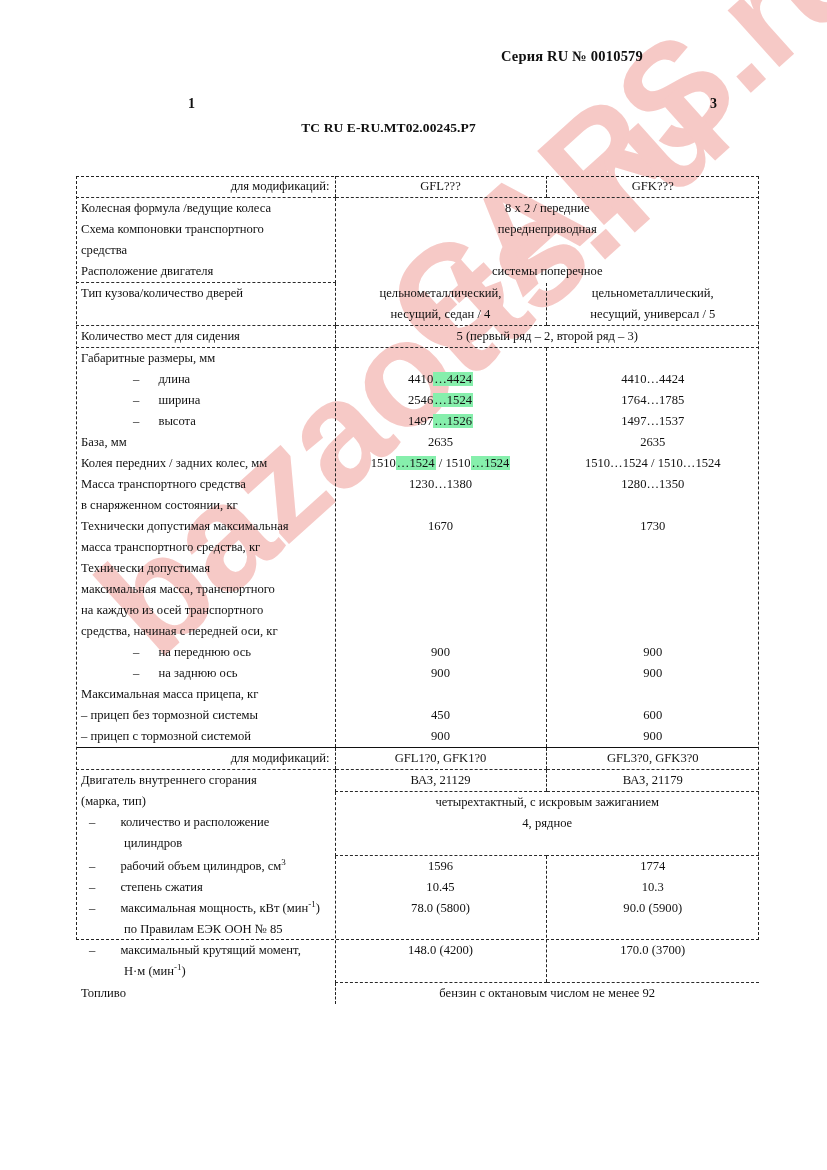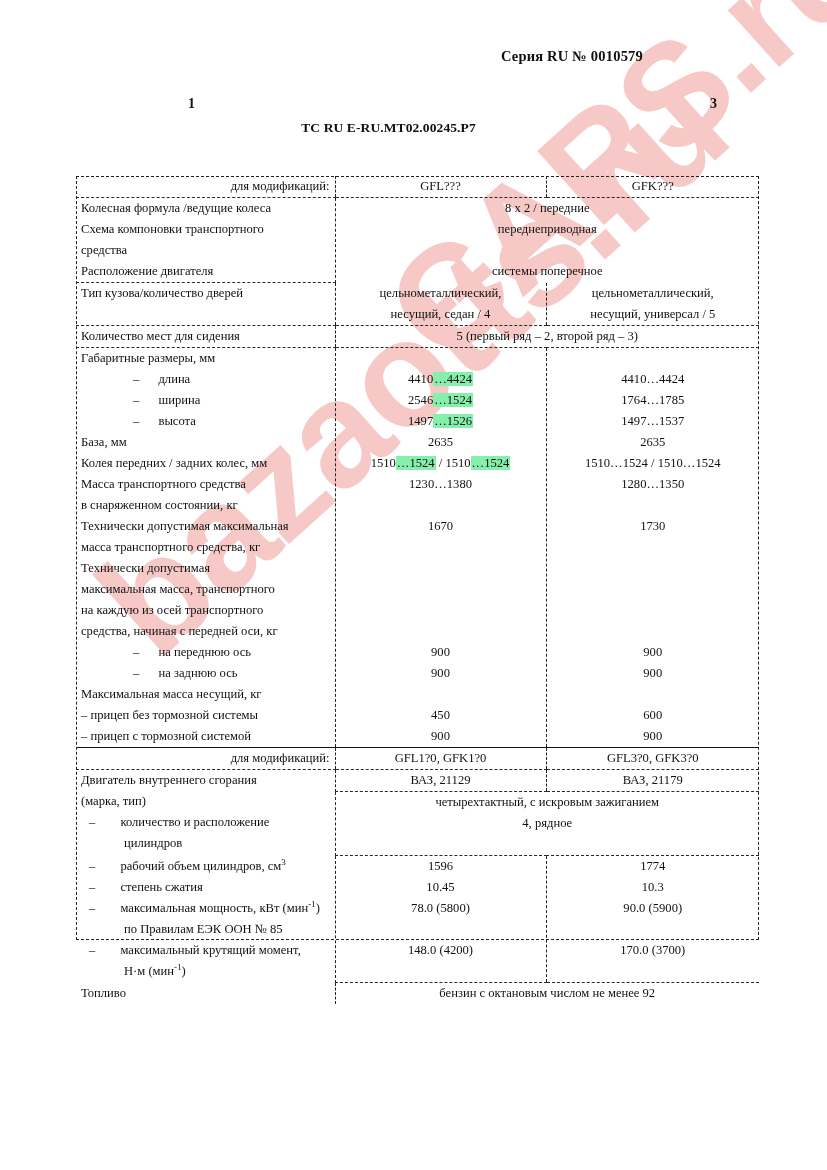--- a/index.html
+++ b/index.html
@@ -265,21 +265,21 @@
           <div class="cell">на каждую из осей транспортного</div>
           <div class="cell">средства, начиная с передней оси, кг</div>
           <div class="cell">
             <span class="indent-dash">–</span>
             <span style="padding-left:16px">на переднюю ось</span>
           </div>
           <div class="cell">
             <span class="indent-dash">–</span>
             <span style="padding-left:16px">на заднюю ось</span>
           </div>
-          <div class="cell">Максимальная масса несущий, кг</div>
+          <div class="cell">Максимальная масса прицепа, кг</div>
           <div class="cell">– прицеп без тормозной системы</div>
           <div class="cell">– прицеп с тормозной системой</div>
         </td>
 
         <td class="dv">
           <div class="cell center" style="height:19px;"></div>
           <div class="cell center"><span>4410</span><span class="hl">…4424</span></div>
           <div class="cell center"><span>2546</span><span class="hl">…1524</span></div>
           <div class="cell center"><span>1497</span><span class="hl">…1526</span></div>
           <div class="cell center">2635</div>

